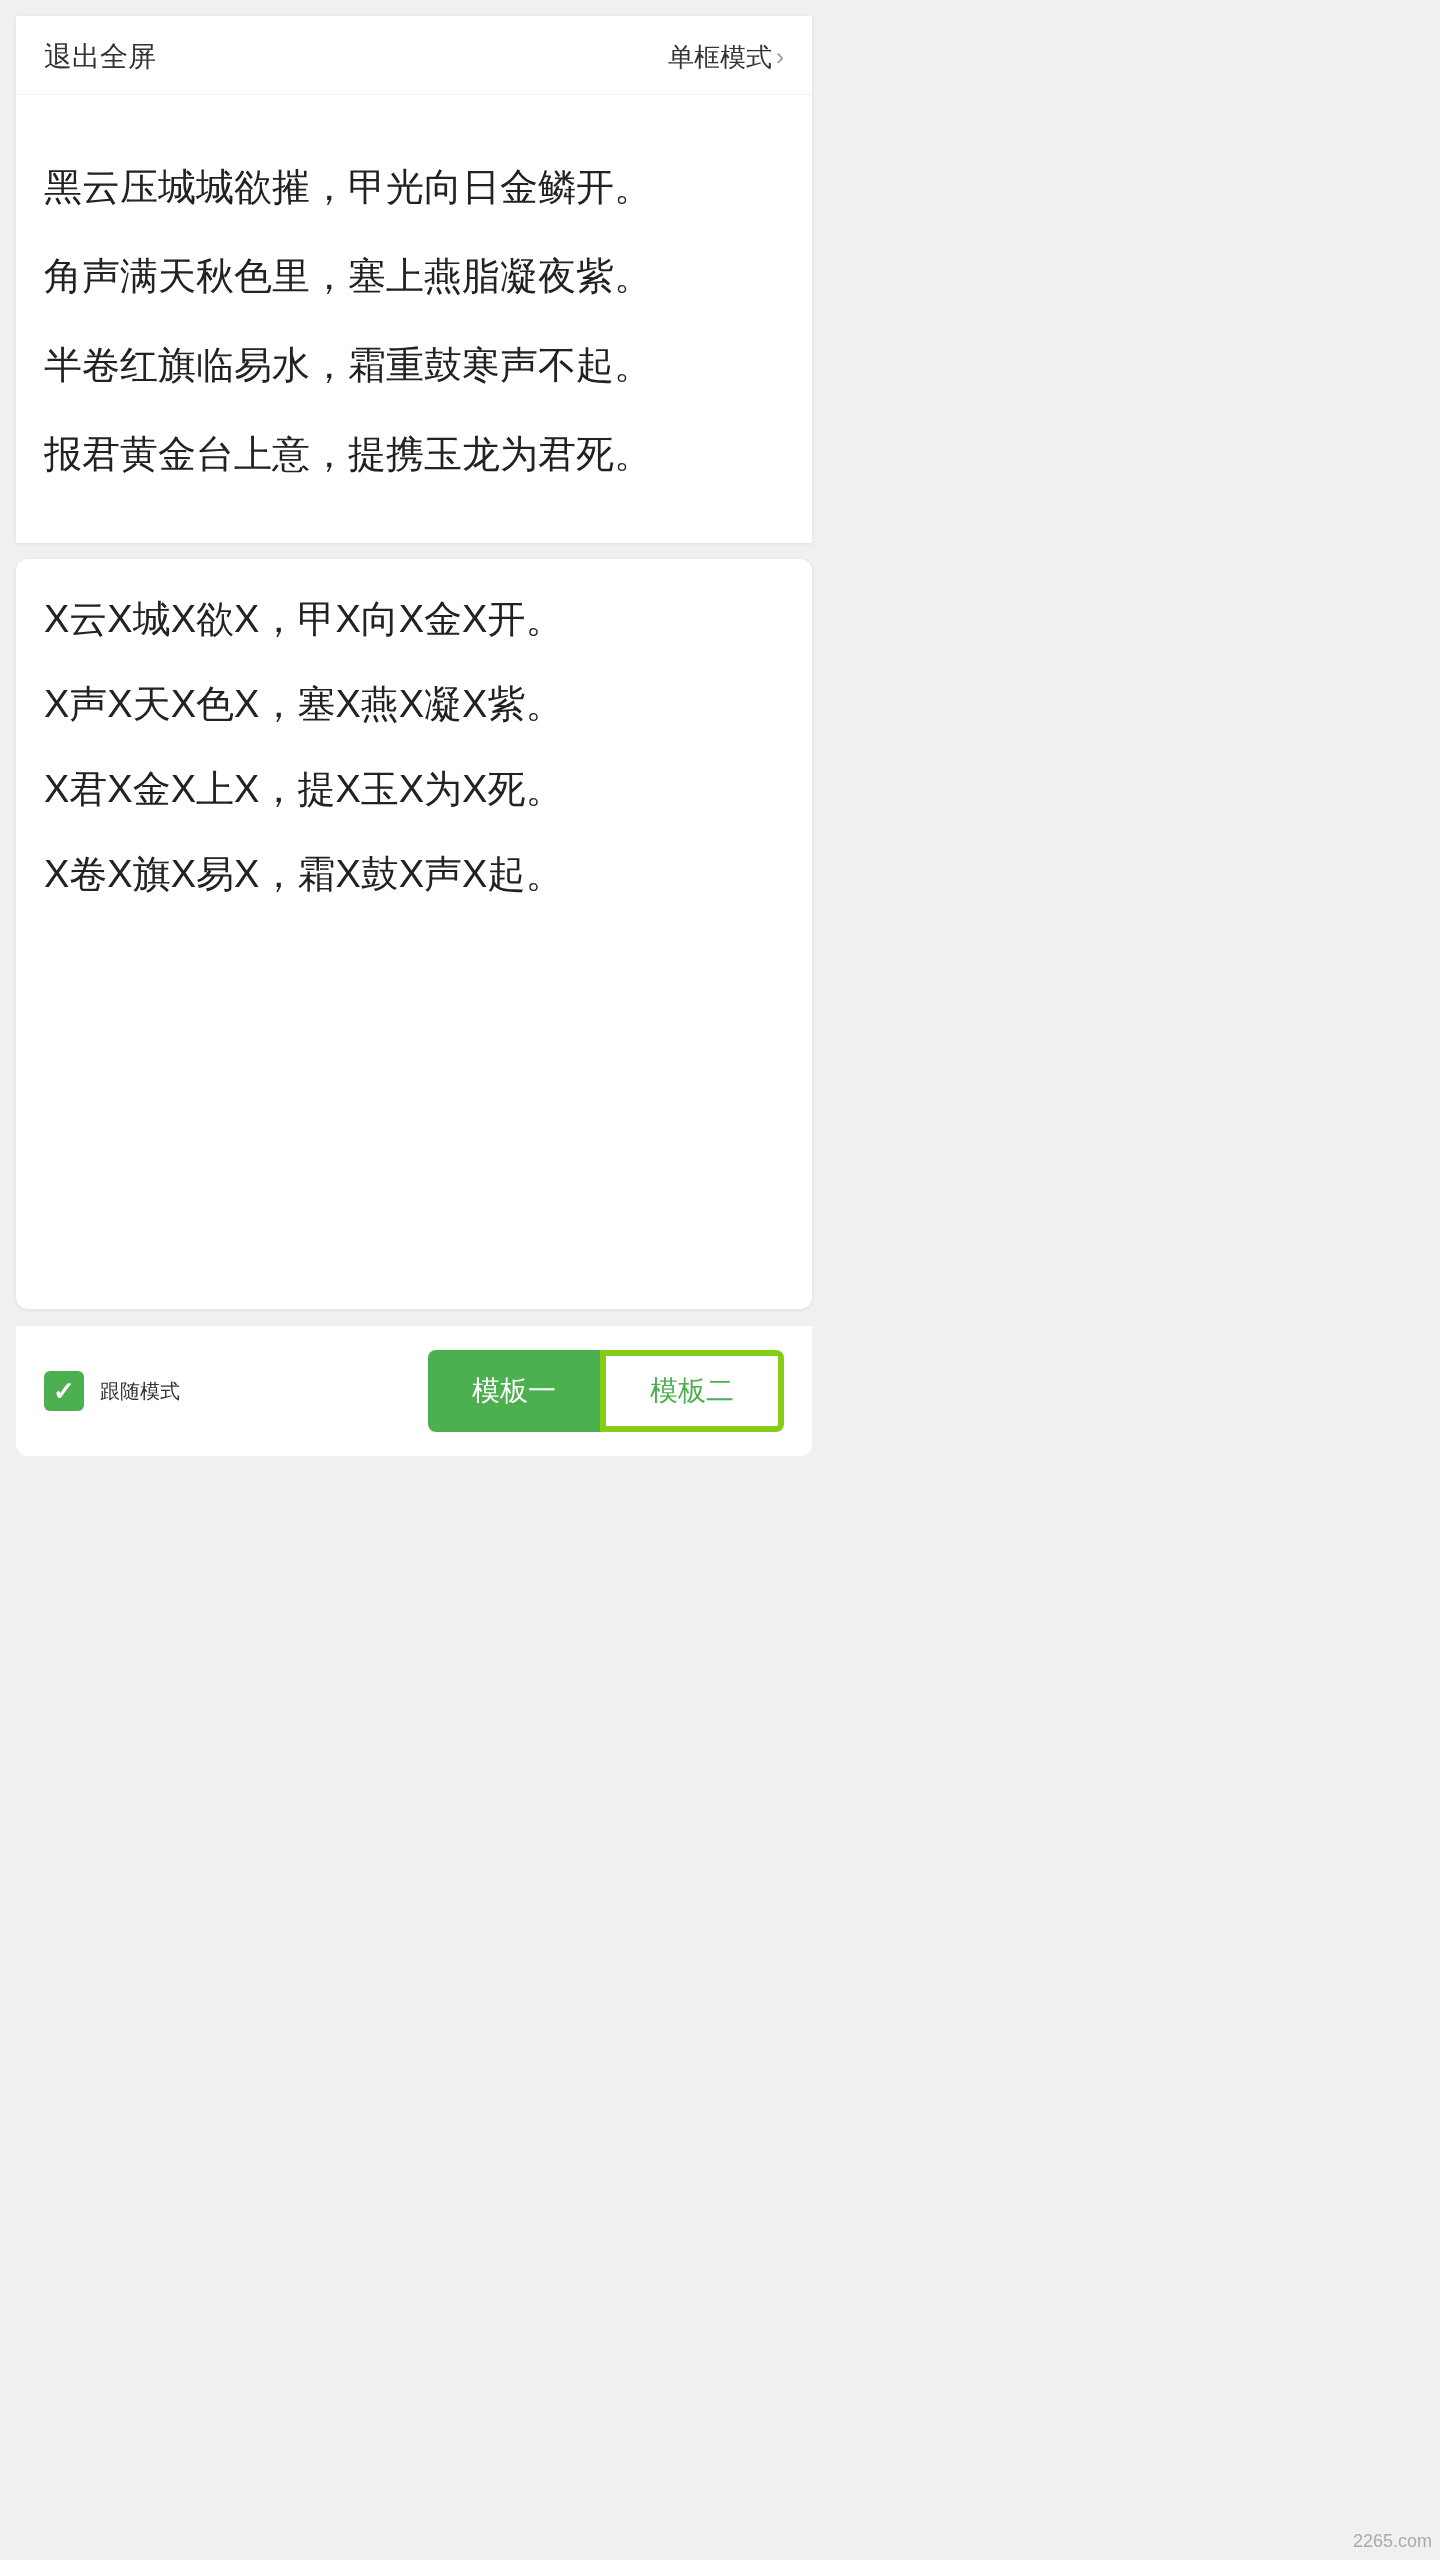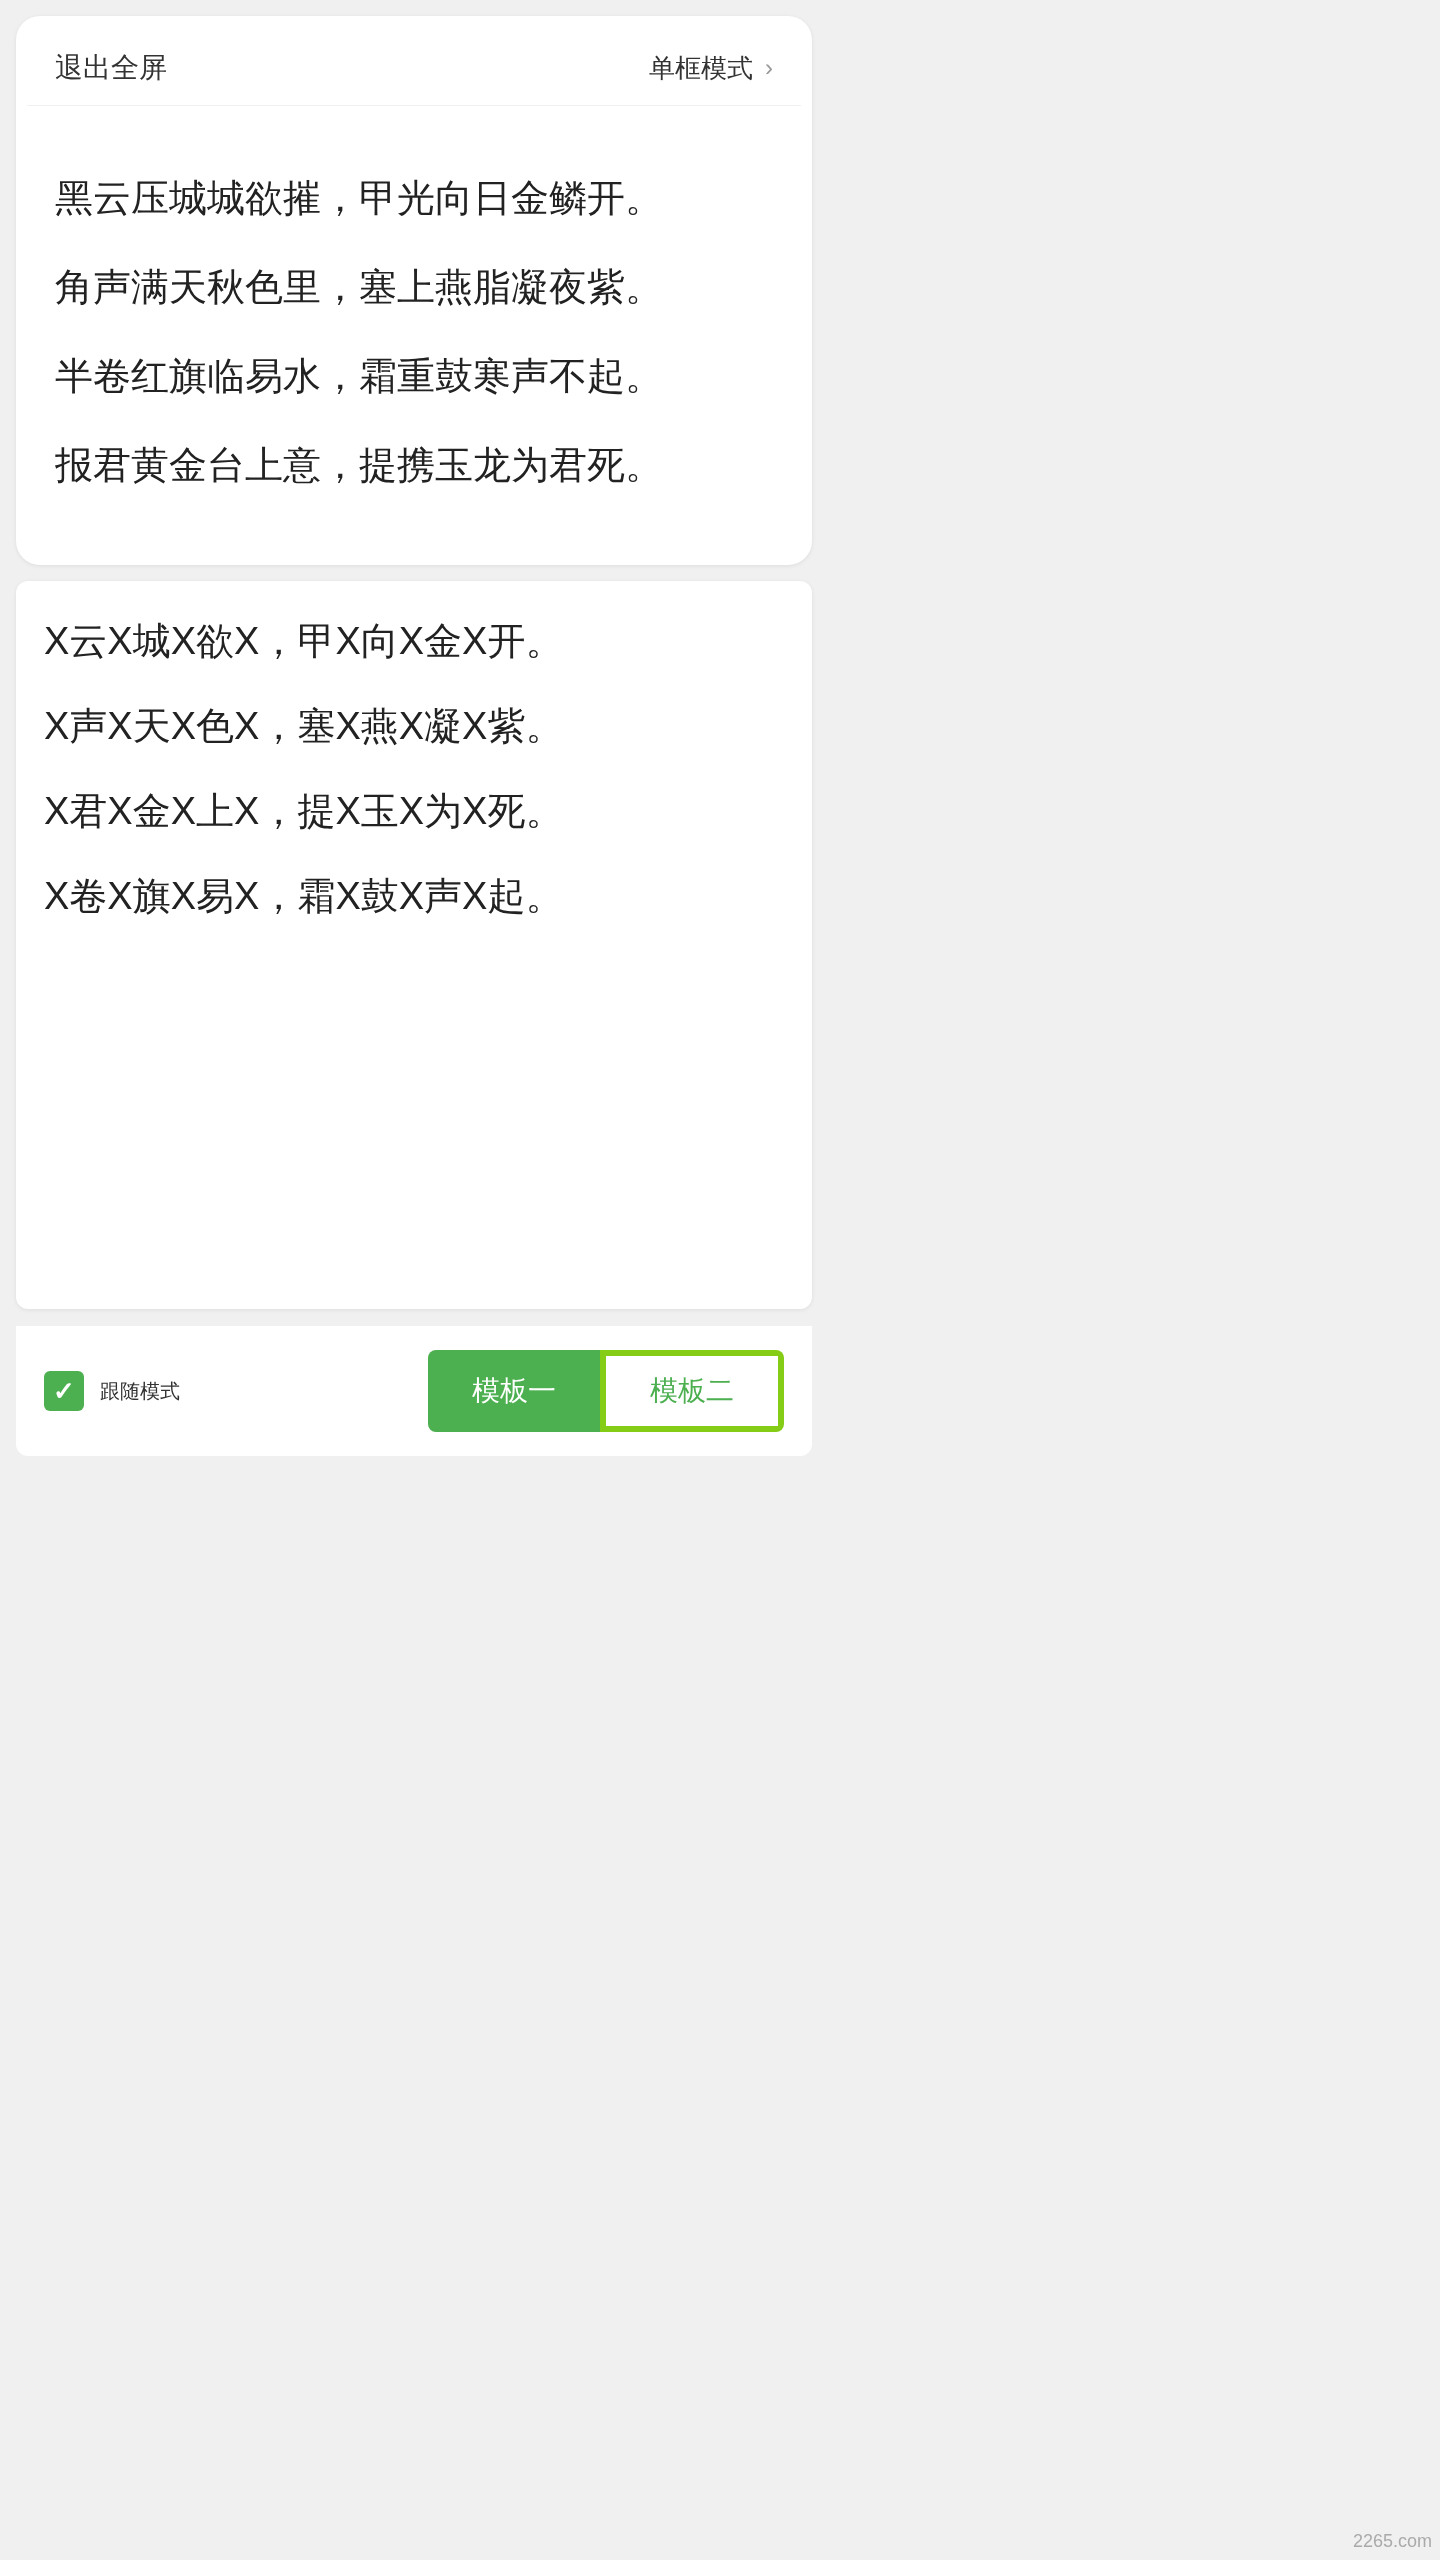--- a/index.html
+++ b/index.html
@@ -14,23 +14,23 @@
       background-color: #f0f0f0;
       font-family: -apple-system, "PingFang SC", "Microsoft YaHei", sans-serif;
       display: flex;
       flex-direction: column;
       gap: 12px;
     }
 
     
     .top-panel {
       background: #ffffff;
-      border-radius: 24px;
+      border-radius: 0;
       margin: 16px 16px 0 16px;
-      padding: 11px;
+      padding: 0;
       box-shadow: 0 1px 4px rgba(0,0,0,0.08);
       overflow: hidden;
     }
 
     .top-bar {
       display: flex;
       justify-content: space-between;
       align-items: center;
       padding: 22px 28px 18px 28px;
       border-bottom: 1px solid #f0f0f0;
@@ -38,21 +38,21 @@
 
     .exit-fullscreen {
       font-size: 28px;
       color: #333;
       cursor: pointer;
     }
 
     .single-frame-mode {
       display: flex;
       align-items: center;
-      gap: 12px;
+      gap: 4px;
       font-size: 26px;
       color: #333;
       cursor: pointer;
     }
 
     .chevron-icon {
       font-size: 24px;
       color: #999;
     }
 

